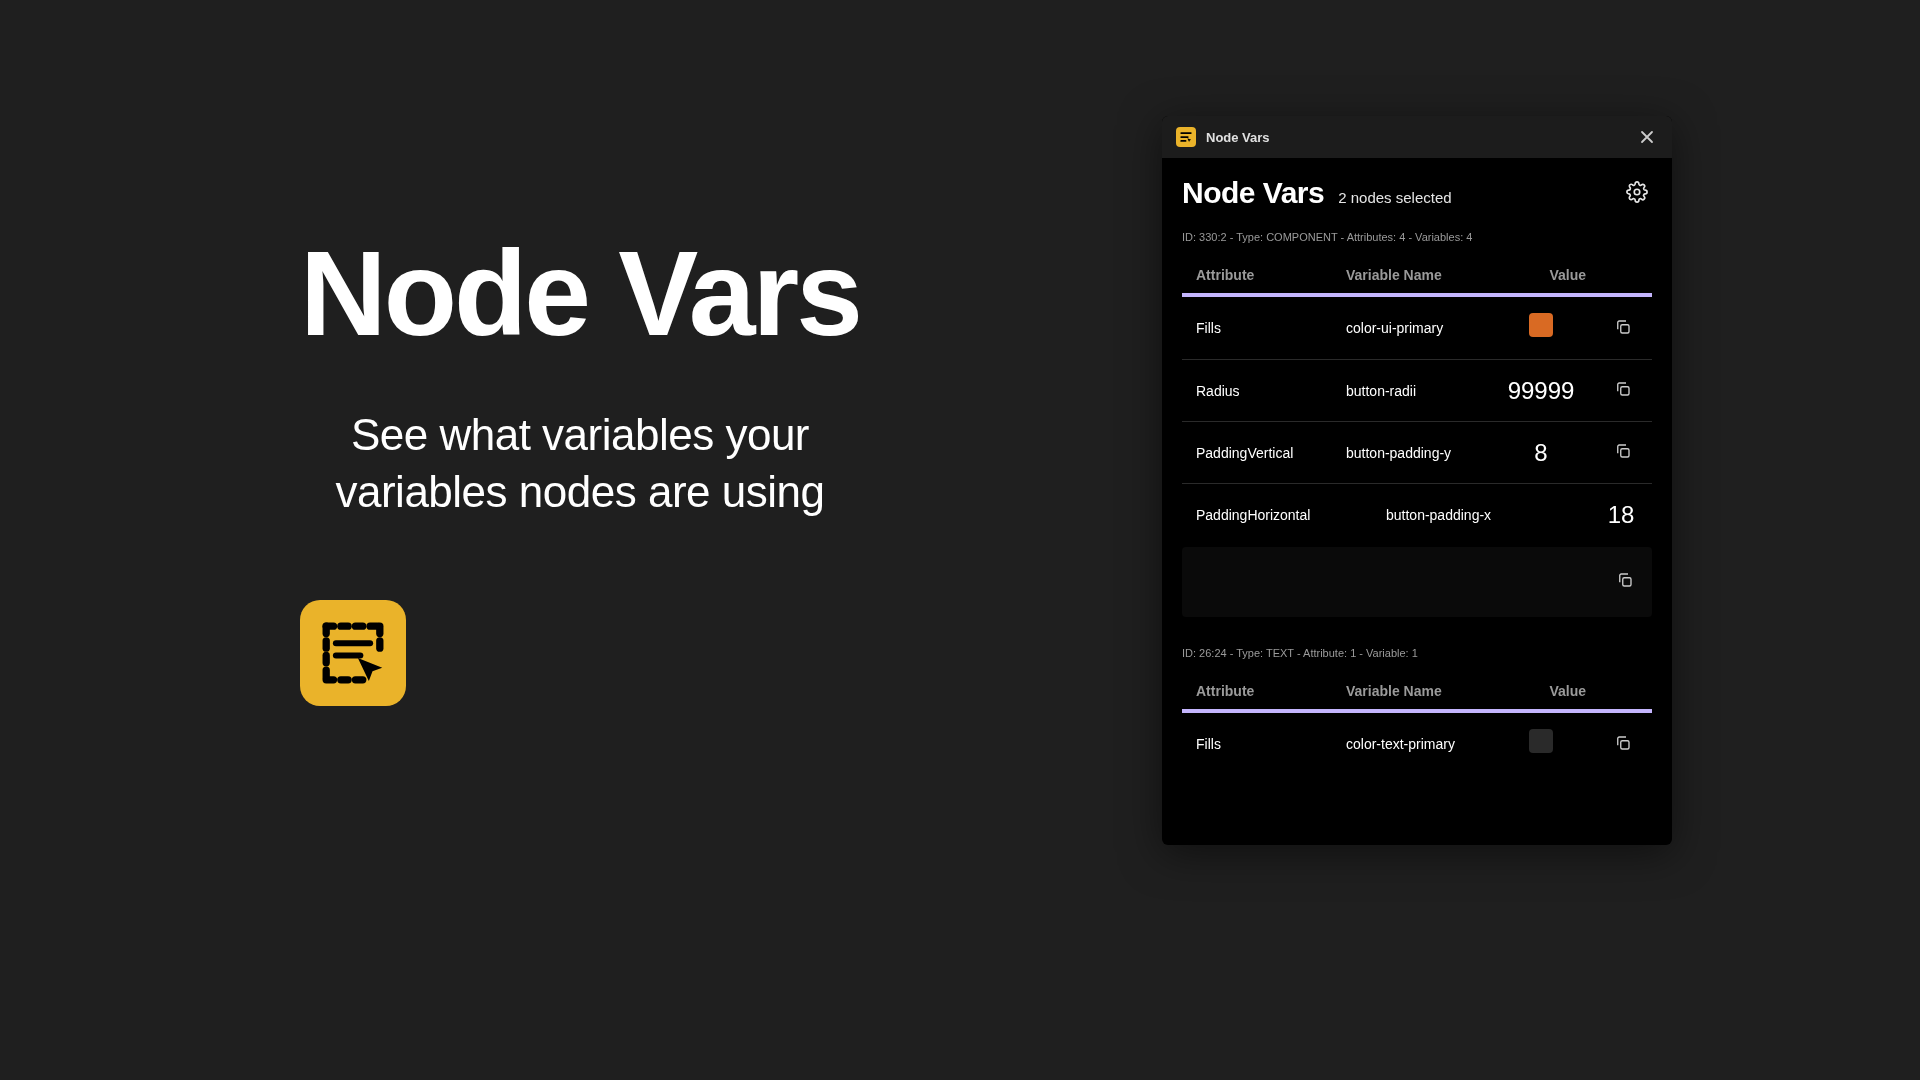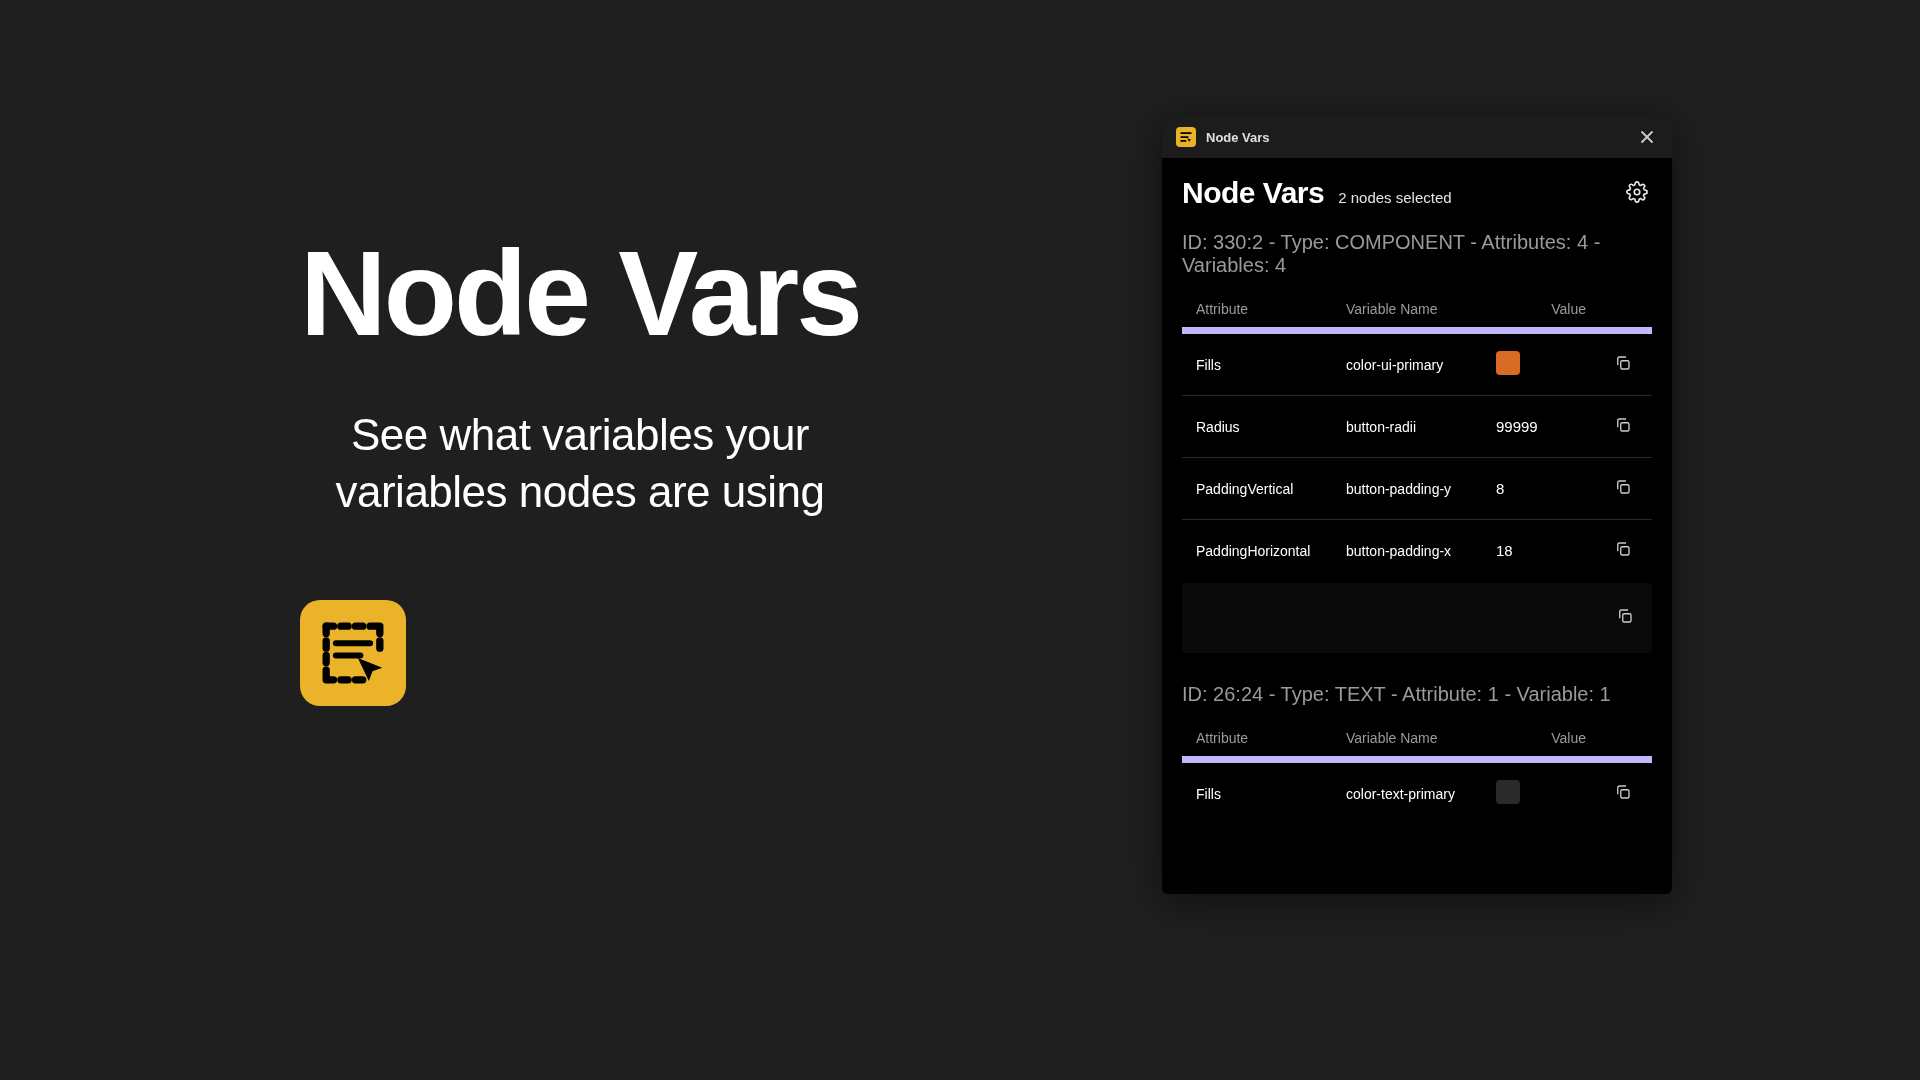--- a/index.html
+++ b/index.html
@@ -118,51 +118,51 @@
   border-radius:4px;
 }
 
 .node-block { margin-bottom: 30px; }
 .node-title {
   font-size: 22px;
   font-weight: 500;
   color:#fff;
 }
 .node-meta {
-  font-size: 20px;
+  font-size: 11px;
   color:#9a9a9a;
   margin-top:20px;
 }
 
 .tbl {
   margin-top: 14px;
   width:100%;
 }
 .tbl-head, .tbl-row {
   display:grid;
   grid-template-columns: 150px 150px 90px 50px;
   align-items:center;
   padding: 16px 14px;
 }
 .tbl-head {
   font-size: 14px;
   color:#9a9a9a;
-  font-weight:400;
-  border-bottom:7px solid #c4b5fd;
+  font-weight:700;
+  border-bottom:4px solid #c4b5fd;
   padding-top:10px;
   padding-bottom:10px;
 }
 .tbl-row {
   border-bottom:1px solid #2a2a2a;
   font-size:14px;
 }
 .tbl-row:last-child { border-bottom:none; }
 .val-col {
-  text-align:left;
-  font-size:15px;
+  text-align:center;
+  font-size:24px;
   font-weight:500;
 }
 .copy-col {
   display:flex;
   justify-content:flex-end;
 }
 .swatch {
   width:24px;
   height:24px;
   border-radius:4px;
@@ -297,21 +297,21 @@
             <div>button-padding-y</div>
             <div class="val-col">8</div>
             <div class="copy-col">
                 <span class="copy-btn"><svg width="18" height="18" viewBox="0 0 24 24" fill="none" stroke="currentColor" stroke-width="1.8">
                     <rect x="9" y="9" width="11" height="11" rx="2"></rect>
                     <path d="M5 15V6a2 2 0 0 1 2-2h9"></path>
                   </svg></span>
               </div>
           </div>
 
-          <div class="tbl-row" style="border-bottom:none;">
+          <div class="tbl-row" style="border-bottom:none;gap:40px;">
             <div>PaddingHorizontal</div>
             <div>button-padding-x</div>
             <div class="val-col">18</div>
             <div class="copy-col">
                 <span class="copy-btn"><svg width="18" height="18" viewBox="0 0 24 24" fill="none" stroke="currentColor" stroke-width="1.8">
                     <rect x="9" y="9" width="11" height="11" rx="2"></rect>
                     <path d="M5 15V6a2 2 0 0 1 2-2h9"></path>
                   </svg></span>
               </div>
           </div>

